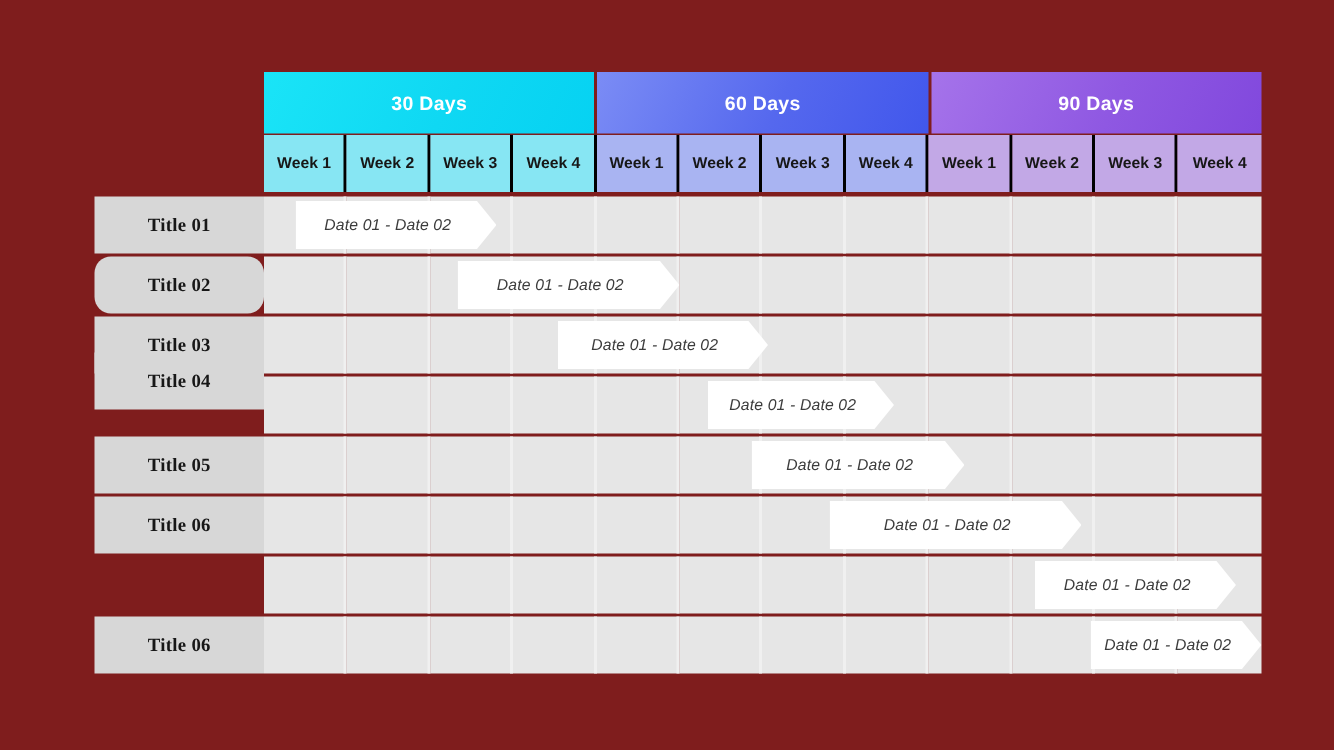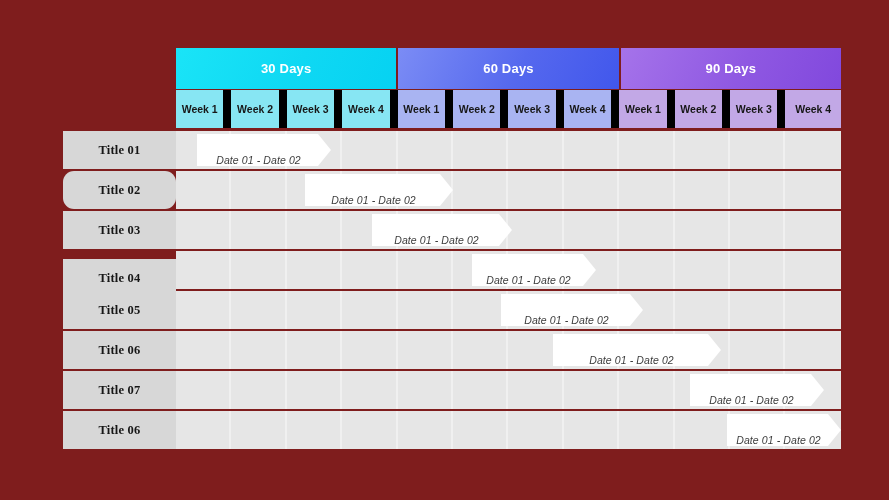--- a/index.html
+++ b/index.html
@@ -54,21 +54,21 @@
   }
   .week-cell {
     width: 55.4166px;
     height: 38px;
     display: flex;
     align-items: center;
     justify-content: center;
     font-size: 10.5px;
     font-weight: bold;
     color: #171717;
-    border-right: 8px solid #000000;
+    border-right: 2px solid #000000;
   }
   .week-cell:last-child { border-right: none; }
   .week-c { background: #87e6f3; }
   .week-b { background: #a9b4f2; }
   .week-p { background: #c2a8e6; }
 
   .grid-body {
     position: absolute;
     left: 176px;
     top: 131px;
@@ -113,21 +113,21 @@
     top: 131px;
     width: 665px;
     height: 320px;
     pointer-events: none;
   }
   .bar {
     position: absolute;
     height: 32px;
     background: #ffffff;
     display: flex;
-    align-items: flex-end;
+    align-items: center;
     justify-content: center;
     pointer-events: auto;
     filter: drop-shadow(2px 3px 3px rgba(0,0,0,0.17));
     -webkit-clip-path: polygon(0 0, calc(100% - 13px) 0, 100% 50%, calc(100% - 13px) 100%, 0 100%);
     clip-path: polygon(0 0, calc(100% - 13px) 0, 100% 50%, calc(100% - 13px) 100%, 0 100%);
   }
   .bar-label {
     font-size: 10.5px;
     font-style: italic;
     font-weight: normal;
@@ -275,24 +275,23 @@
         <div class="grid-cell"></div>
         <div class="grid-cell"></div>
         <div class="grid-cell"></div>
       </div>
     </div>
 
   <div class="title-col">
       <div class="title-cell" style="top: 0px;">Title 01</div>
       <div class="title-cell" style="top: 40px; border-radius: 11px;">Title 02</div>
       <div class="title-cell" style="top: 80px;">Title 03</div>
-      <div class="title-cell" style="top: 128px;">Title 04</div>
+      <div class="title-cell" style="top: 104px;">Title 04</div>
       <div class="title-cell" style="top: 160px;">Title 05</div>
       <div class="title-cell" style="top: 200px;">Title 06</div>
-      <div class="title-cell" style="top: 240px;">Title 07</div>
       <div class="title-cell" style="top: 280px;">Title 06</div>
     </div>
 
   <div class="bars-layer">
       <div class="bar" style="left: 21px; width: 134px; top: 3px;">
         <span class="bar-label">Date 01 - Date 02</span>
       </div>
       <div class="bar" style="left: 129px; width: 148px; top: 43px;">
         <span class="bar-label">Date 01 - Date 02</span>
       </div>

